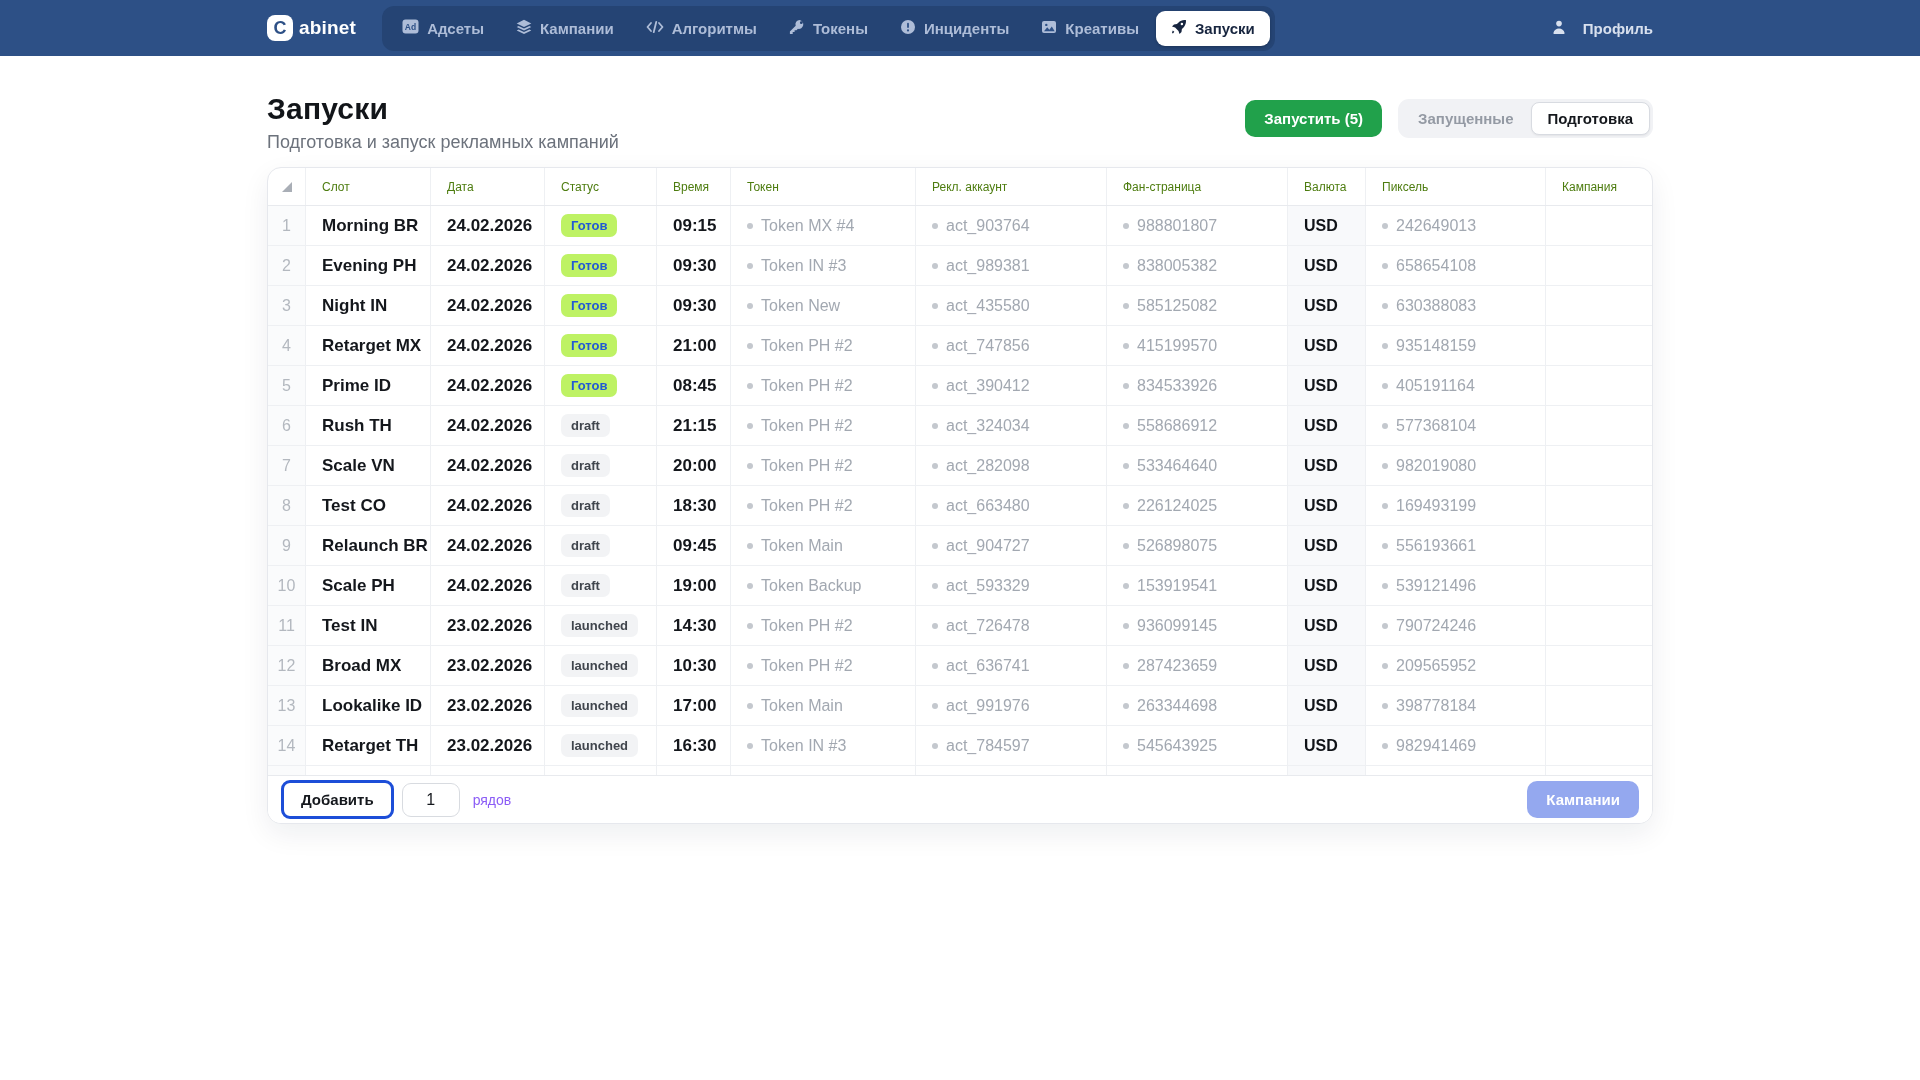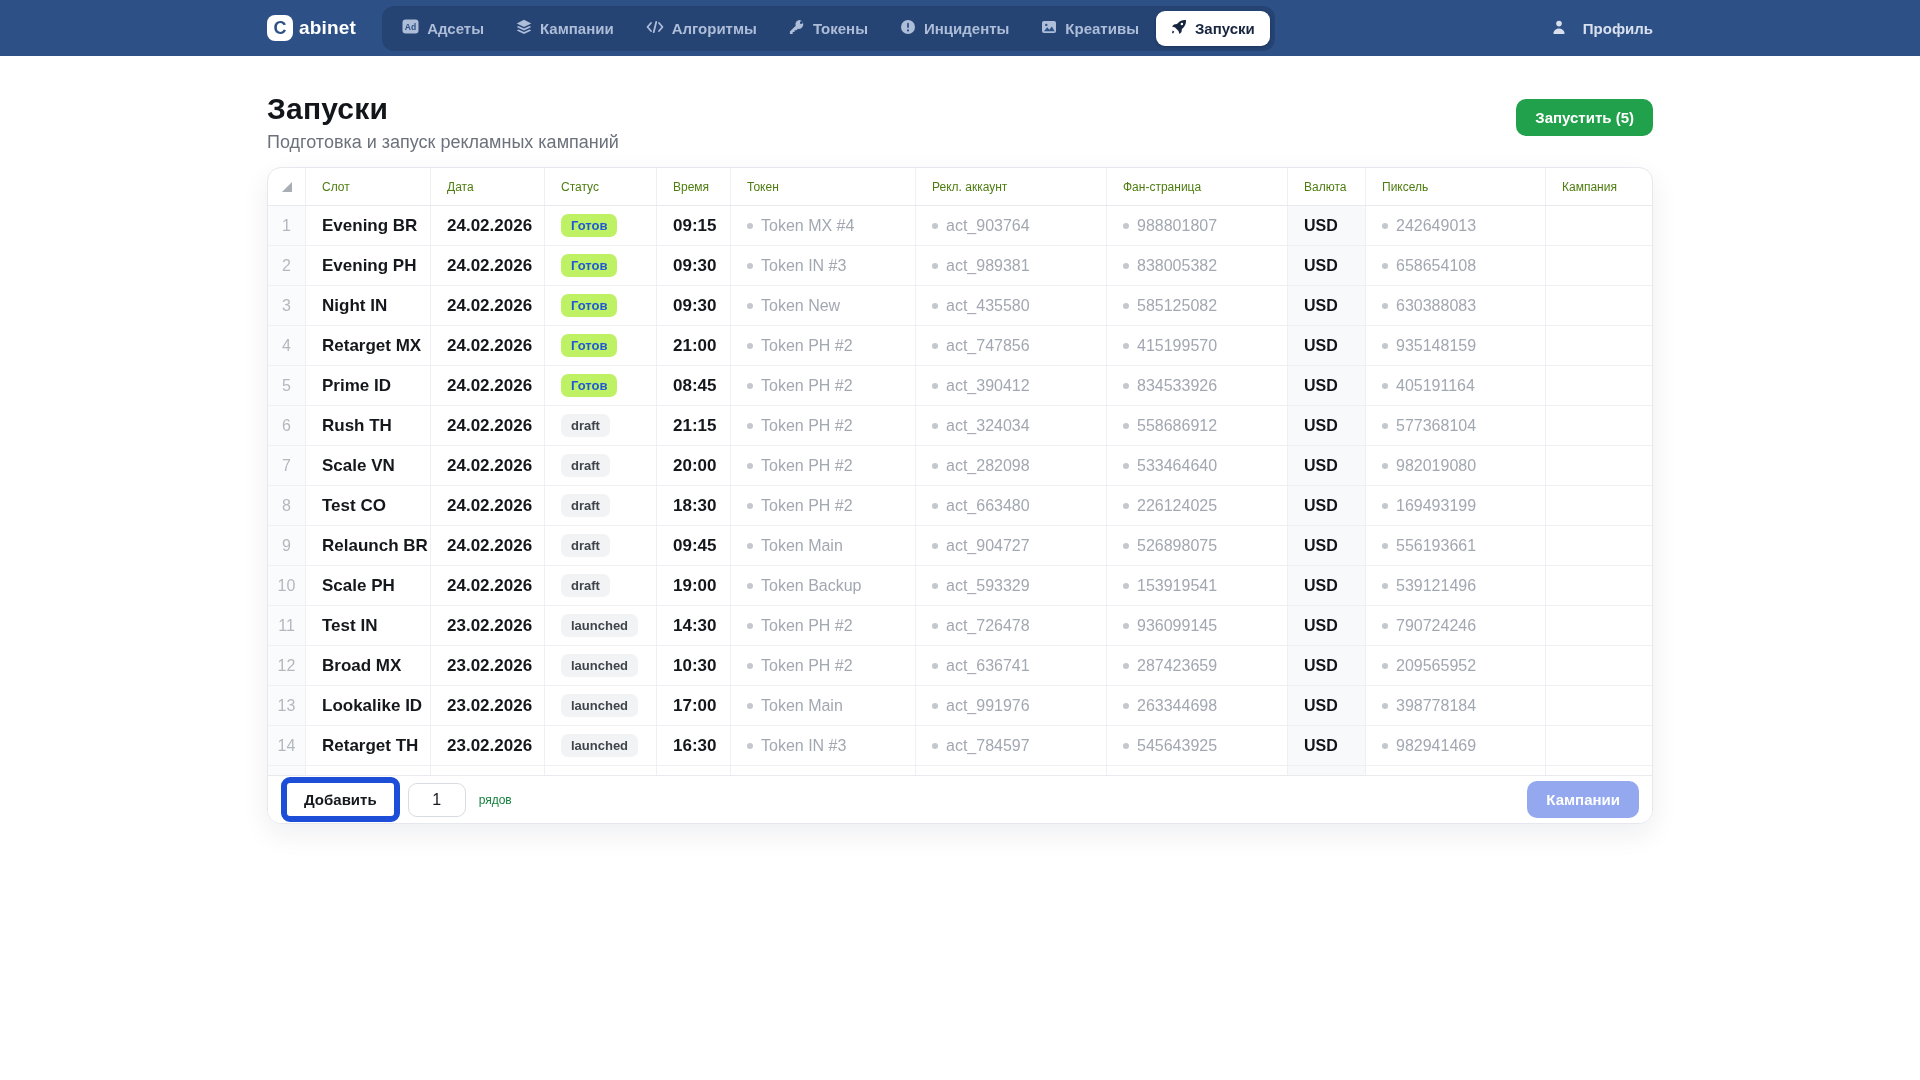--- a/index.html
+++ b/index.html
@@ -61,25 +61,25 @@
   .cell-gray { padding-left: 16px; gap: 8px; color: #a2a8b1; font-size: 16px; white-space: nowrap; }
   .cell-curr { padding-left: 16px; background: #f8f9fb; font-size: 16px; font-weight: 700; color: #101318; }
   .bullet { width: 6px; height: 6px; border-radius: 50%; background: #c4c8ce; flex: 0 0 auto; }
   .pill { font-size: 13px; font-weight: 700; padding: 4px 10px; border-radius: 7px; white-space: nowrap; }
   .pill-ready { background: #bef264; color: #2059d4; }
   .pill-muted { background: #f2f3f5; color: #40454d; }
 
   
   .tfoot { height: 48px; border-top: 1px solid #e8eaee; display: flex; align-items: center;
     padding: 0 13px; background: #fff; position: relative; z-index: 2; }
-  .btn-add { background: #fff; border: 6px solid #1d4ed8; border-radius: 9px; padding: 8px 17px;
+  .btn-add { background: #fff; border: 3px solid #1d4ed8; border-radius: 9px; padding: 8px 17px;
     font-size: 15px; font-weight: 700; color: #15181d; cursor: pointer; font-family: inherit; }
   .rows-input { width: 58px; height: 34px; margin-left: 8px; border: 1px solid #d8dbe0;
     border-radius: 9px; text-align: center; font-size: 16px; color: #15181d; font-family: inherit; outline: none; }
-  .rows-label { margin-left: 13px; font-size: 12px; color: #15803d; }
+  .rows-label { margin-left: 13px; font-size: 14px; color: #8b5cf6; }
   .btn-save { margin-left: auto; background: #94a8ef; color: #ffffff; border: none;
     border-radius: 10px; padding: 10px 19px; font-size: 15px; font-weight: 700;
     cursor: default; font-family: inherit; }
 </style>
 </head>
 <body>
 
 <div class="navbar">
   <div class="navbar-inner">
     <div class="brand">
@@ -168,20 +168,24 @@
 </div>
 
 <div class="container">
   <div class="page-head">
     <div>
       <div class="page-title">Запуски</div>
       <div class="page-subtitle">Подготовка и запуск рекламных кампаний</div>
     </div>
     <div class="head-actions">
       <button class="btn-launch">Запустить (5)</button>
+      <div class="segmented">
+        <div class="seg-item">Запущенные</div>
+        <div class="seg-item active">Подготовка</div>
+      </div>
     </div>
   </div>
 
   <div class="card">
     <div class="grid-row thead">
       <div>
           <span class="tri"></span>
         </div>
       <div>Слот</div>
       <div>Дата</div>
@@ -191,21 +195,21 @@
       <div>Рекл. аккаунт</div>
       <div>Фан-страница</div>
       <div>Валюта</div>
       <div>Пиксель</div>
       <div>Кампания</div>
     </div>
 
     <div class="tbody" id="table-body">
   <div class="grid-row trow">
     <div class="cell-num">1</div>
-    <div class="cell-slot">Evening BR</div>
+    <div class="cell-slot">Morning BR</div>
     <div class="cell-date">24.02.2026</div>
     <div class="cell-status">
             <span class="pill pill-ready">Готов</span>
           </div>
     <div class="cell-time">09:15</div>
     <div class="cell-gray">
             <span class="bullet"></span>
             <span class="val">Token MX #4</span>
           </div>
     <div class="cell-gray">

